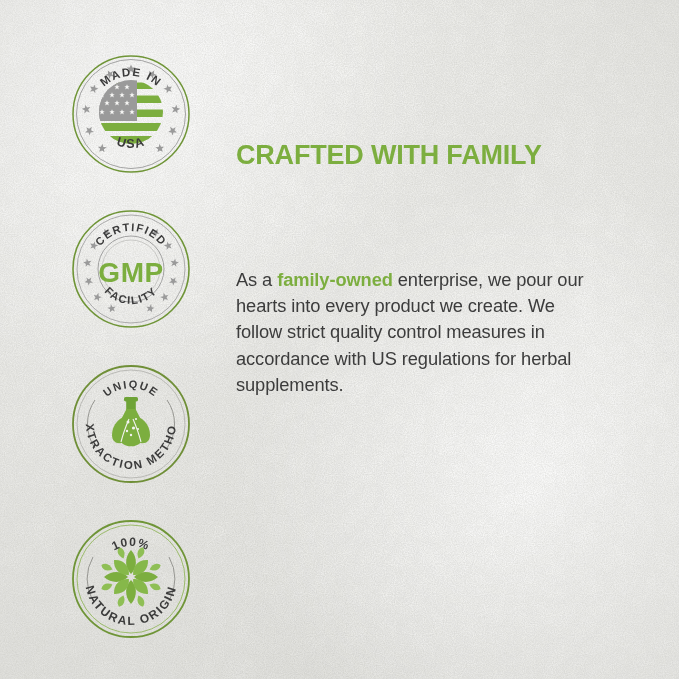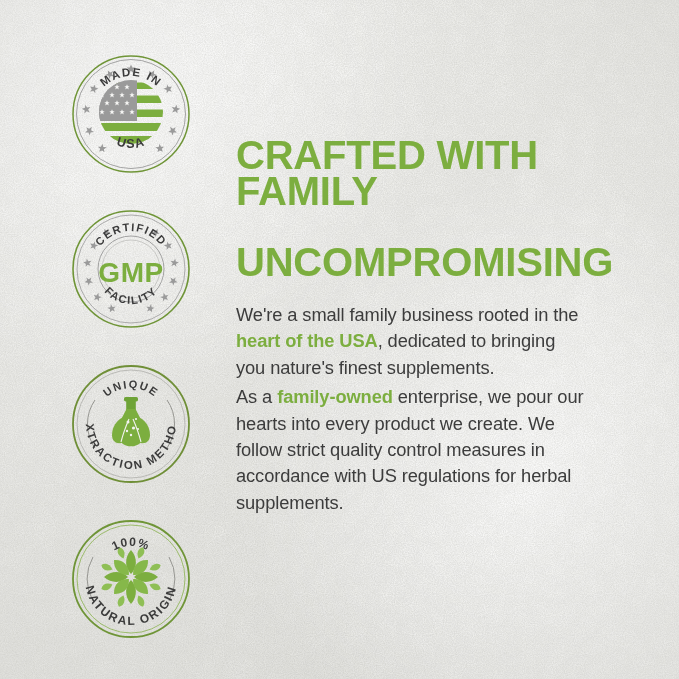--- a/index.html
+++ b/index.html
@@ -62,21 +62,21 @@
   .content {
     position: absolute;
     left: 236px;
     top: 138px;
     width: 358px;
   }
 
   h1.headline {
     font-family: "Liberation Sans", sans-serif;
     font-weight: bold;
-    font-size: 40px;
+    font-size: 27px;
     line-height: 35.5px;
     letter-spacing: -0.2px;
     color: #7cae3f;
     text-transform: uppercase;
     width: 370px;
     margin-bottom: 22px;
   }
 
   p.para {
     font-family: "Liberation Sans", sans-serif;
@@ -430,26 +430,23 @@
       </svg>
     </div>
 
   </div>
 
   <div class="content">
 
     <h1 class="headline">
       <span>CRAFTED WITH FAMILY</span><br>
       <br>
-      <span>UNCOMPROMISING</span><br>
+      <br>
     </h1>
 
-    <p class="para">
-      <span>We're a small family business rooted in the </span><span class="hl">heart of the USA</span><span>, dedicated to bringing you nature's finest supplements.</span>
-    </p>
 
     <p class="para">
       <span>As a </span><span class="hl">family-owned</span><span> enterprise, we pour our hearts into every product we create. We follow strict quality control measures in accordance with US regulations for herbal supplements.</span>
     </p>
 
   </div>
 
 </div>
 
 </body></html>

